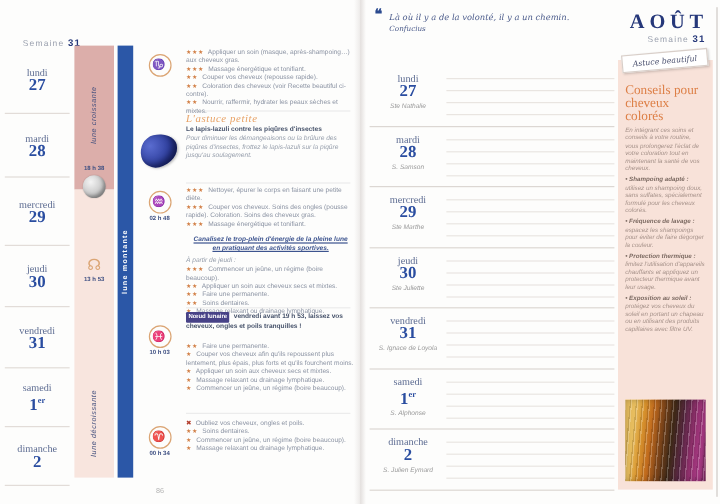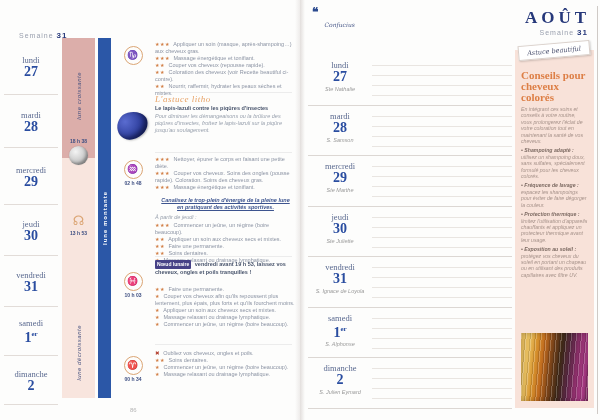--- a/index.html
+++ b/index.html
@@ -86,21 +86,21 @@
   .saint{font-size:5.5px;font-style:italic;color:#9a9a9a;margin-top:3px;line-height:6px;}
   .rlines{position:absolute;left:64px;right:0;top:0;bottom:0;}
   .wline{position:absolute;left:0;right:0;height:1px;background:#e9e5e1;}
 
   
   .sidebar{position:absolute;left:215px;top:50px;width:79px;height:358px;background:#f8e2d9;}
   .ribbon{position:absolute;top:-7px;left:3px;width:70px;height:13px;background:#fff;
           border:1px solid #d9cfc9;box-shadow:1px 1px 2px rgba(0,0,0,.18);transform:rotate(-5deg);
           display:flex;align-items:center;justify-content:center;
           font-family:"DejaVu Serif",serif;font-style:italic;font-size:6.5px;color:#4c5270;}
-  .sb-title{margin:20px 6px 3px;font-family:"Liberation Serif",serif;font-weight:bold;font-size:11px;
+  .sb-title{margin:20px 6px 3px;font-family:"Liberation Serif",serif;font-weight:normal;font-size:11px;
             line-height:11px;color:#dd7f46;}
   .sb-intro{margin:0 6px 2px;font-size:5.2px;line-height:6.4px;font-style:italic;color:#a6928a;}
   .tip{margin:3px 6px 0;font-size:5.2px;line-height:6.4px;font-style:italic;color:#a6928a;}
   .tip b{color:#7c6a62;}
   .hair{position:absolute;left:6px;right:6px;bottom:7px;height:68px;
         background:linear-gradient(97deg,#e7bd5e 0%,#e7bd5e 13%,#d8952f 22%,#c06a1d 33%,#7e4519 44%,#3d2817 57%,#5a2744 69%,#8e2f6b 80%,#a93a85 91%,#7e2a60 100%);
         box-shadow:inset 0 0 6px rgba(0,0,0,.25);}
   .hair:after{content:"";position:absolute;inset:0;
         background:repeating-linear-gradient(95deg,rgba(255,255,255,.22) 0 1px,rgba(0,0,0,0) 1px 4px,rgba(0,0,0,.12) 4px 5px);}
   .pnum{position:absolute;bottom:7px;font-size:6px;color:#b5b5b5;}
@@ -181,21 +181,21 @@
       <div class="csep cs2"></div>
       <div class="csep cs3"></div>
     <div class="ablock ab0">
           <div class="aline"><span class="stars">★★★</span><span class="atext"> Appliquer un soin (masque, après-shampoing…) aux cheveux gras.</span></div>
           <div class="aline"><span class="stars">★★★</span><span class="atext"> Massage énergétique et tonifiant.</span></div>
           <div class="aline"><span class="stars">★★</span><span class="atext"> Couper vos cheveux (repousse rapide).</span></div>
           <div class="aline"><span class="stars">★★</span><span class="atext"> Coloration des cheveux (voir Recette beautiful ci-contre).</span></div>
           <div class="aline"><span class="stars">★★</span><span class="atext"> Nourrir, raffermir, hydrater les peaux sèches et mixtes.</span></div>
         </div>
         <div class="ablock ab1">
-          <div class="litho-title">L'astuce litho</div>
+          <div class="litho-title">L'astuce petite</div>
           <div class="litho-head">Le lapis-lazuli contre les piqûres d'insectes</div>
           <div class="litho-body">Pour diminuer les démangeaisons ou la brûlure des piqûres d'insectes, frottez le lapis-lazuli sur la piqûre jusqu'au soulagement.</div>
         </div>
         <div class="ablock ab2">
           <div class="aline"><span class="stars">★★★</span><span class="atext"> Nettoyer, épurer le corps en faisant une petite diète.</span></div>
           <div class="aline"><span class="stars">★★★</span><span class="atext"> Couper vos cheveux. Soins des ongles (pousse rapide). Coloration. Soins des cheveux gras.</span></div>
           <div class="aline"><span class="stars">★★★</span><span class="atext"> Massage énergétique et tonifiant.</span></div>
         </div>
         <div class="ablock ab3 note">Canalisez le trop-plein d'énergie de la pleine lune en pratiquant des activités sportives.</div>
         <div class="ablock ab4">
@@ -222,21 +222,21 @@
         </div>
       </div>
 
     <div class="pnum pnL">86</div>
   </div>
 
   <div class="page pR">
     <div class="quote">
       <span class="qmark">❝</span>
       <span class="qtext">
-        <br>
+        <span>Là où il y a de la volonté, il y a un chemin.</span><br>
         <span class="qauthor">Confucius</span>
       </span>
     </div>
     <div class="month mR">AOÛT</div>
     <div class="week wR">
       <span>Semaine</span>
       <b>31</b>
     </div>
 
     <div class="rrows">

